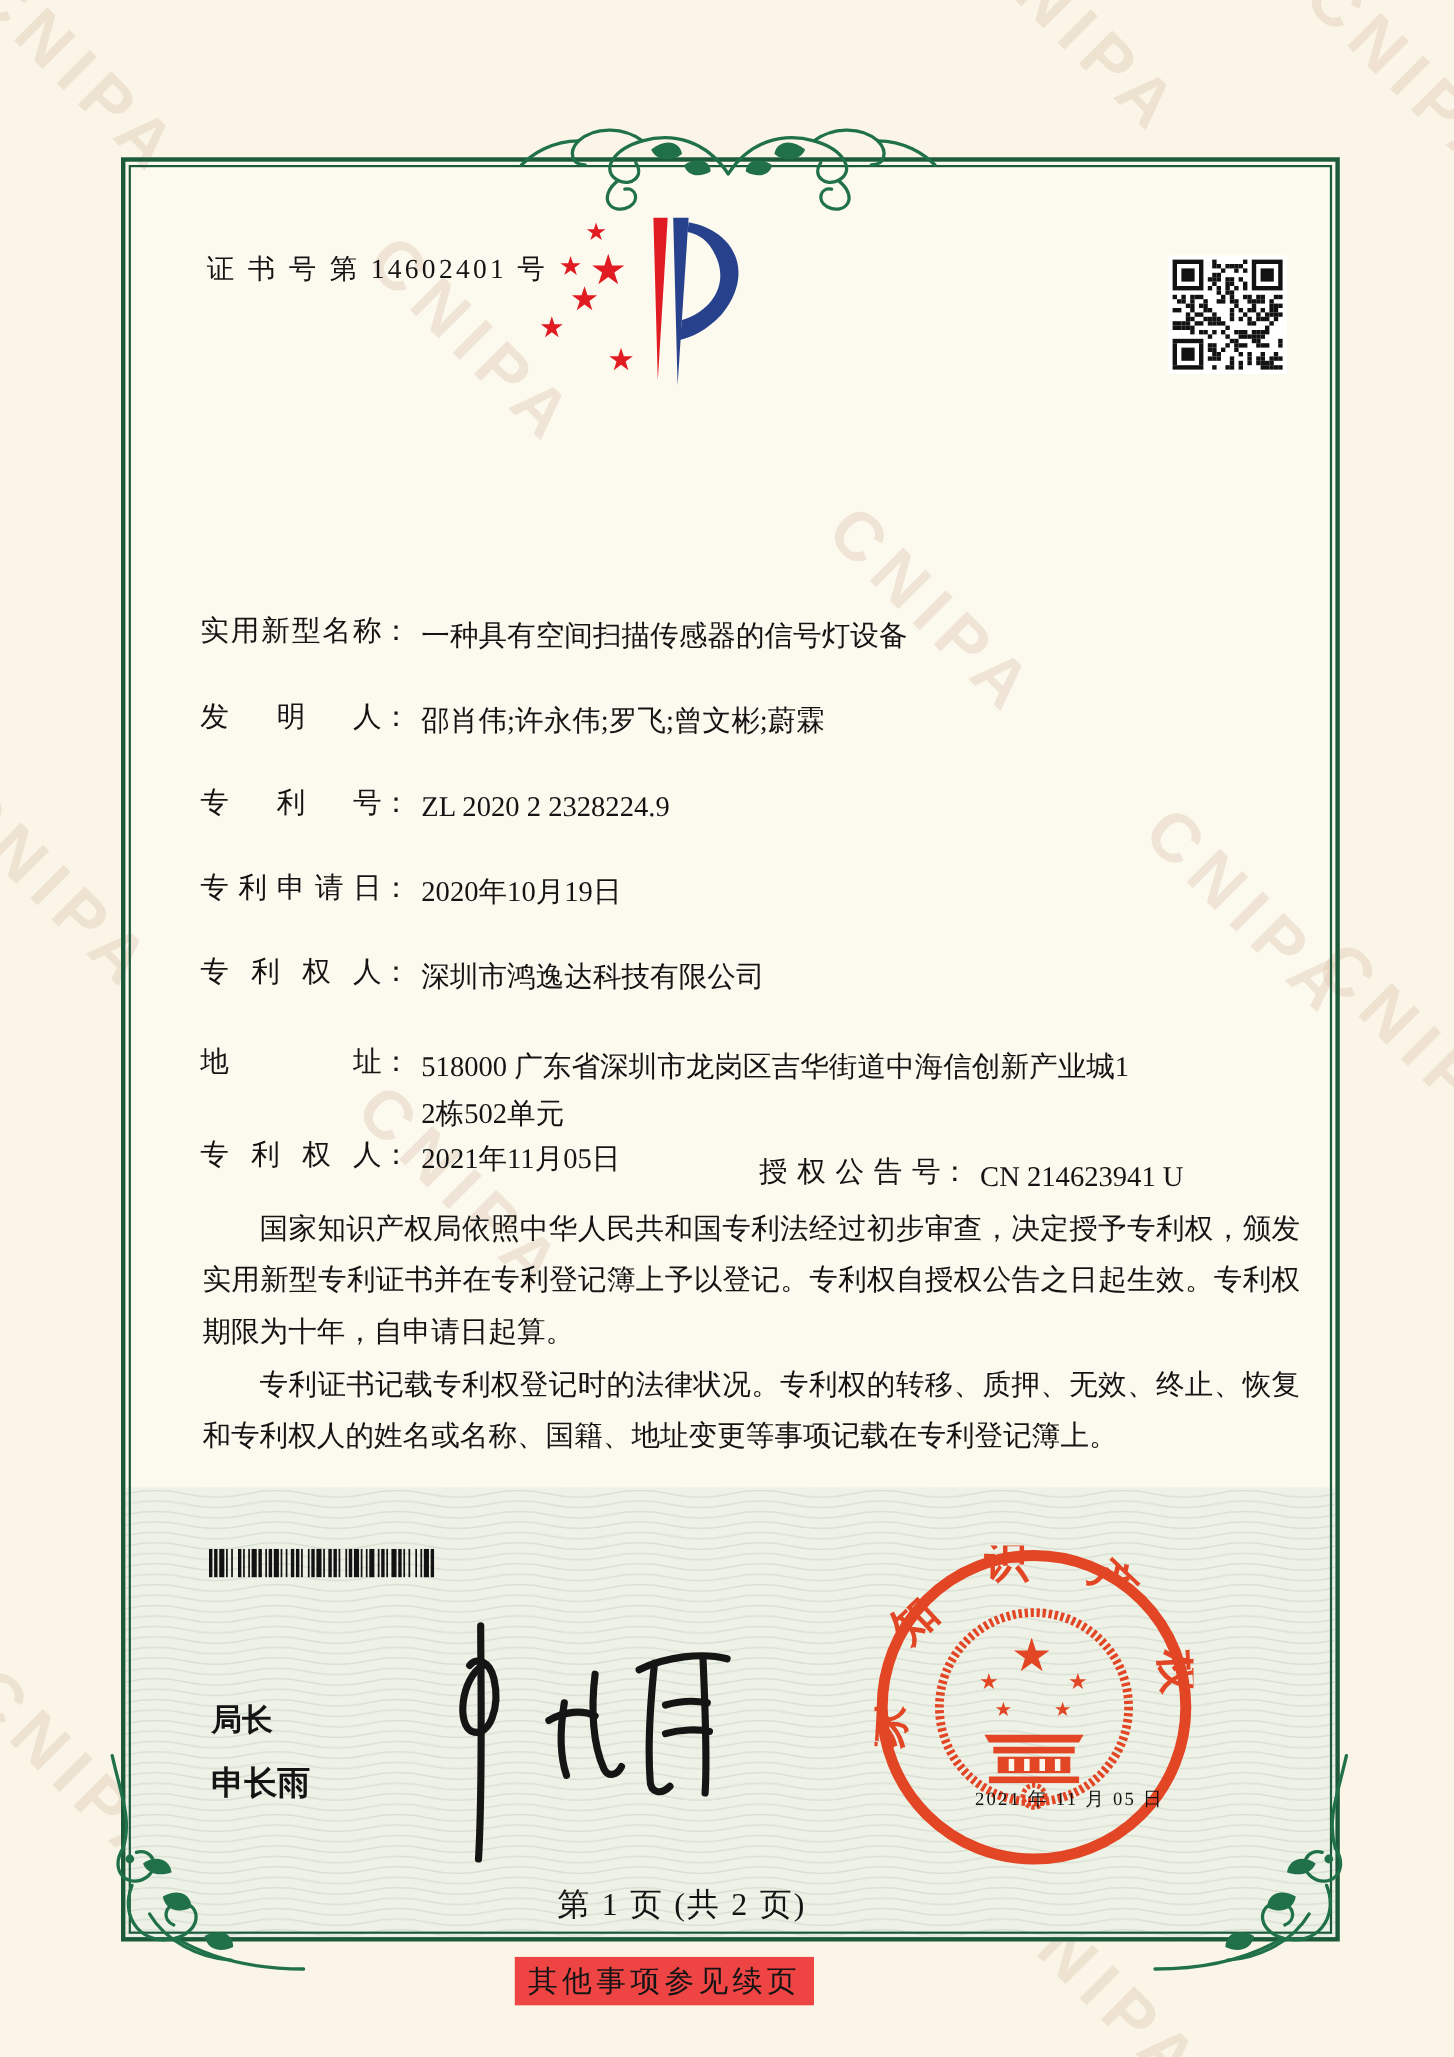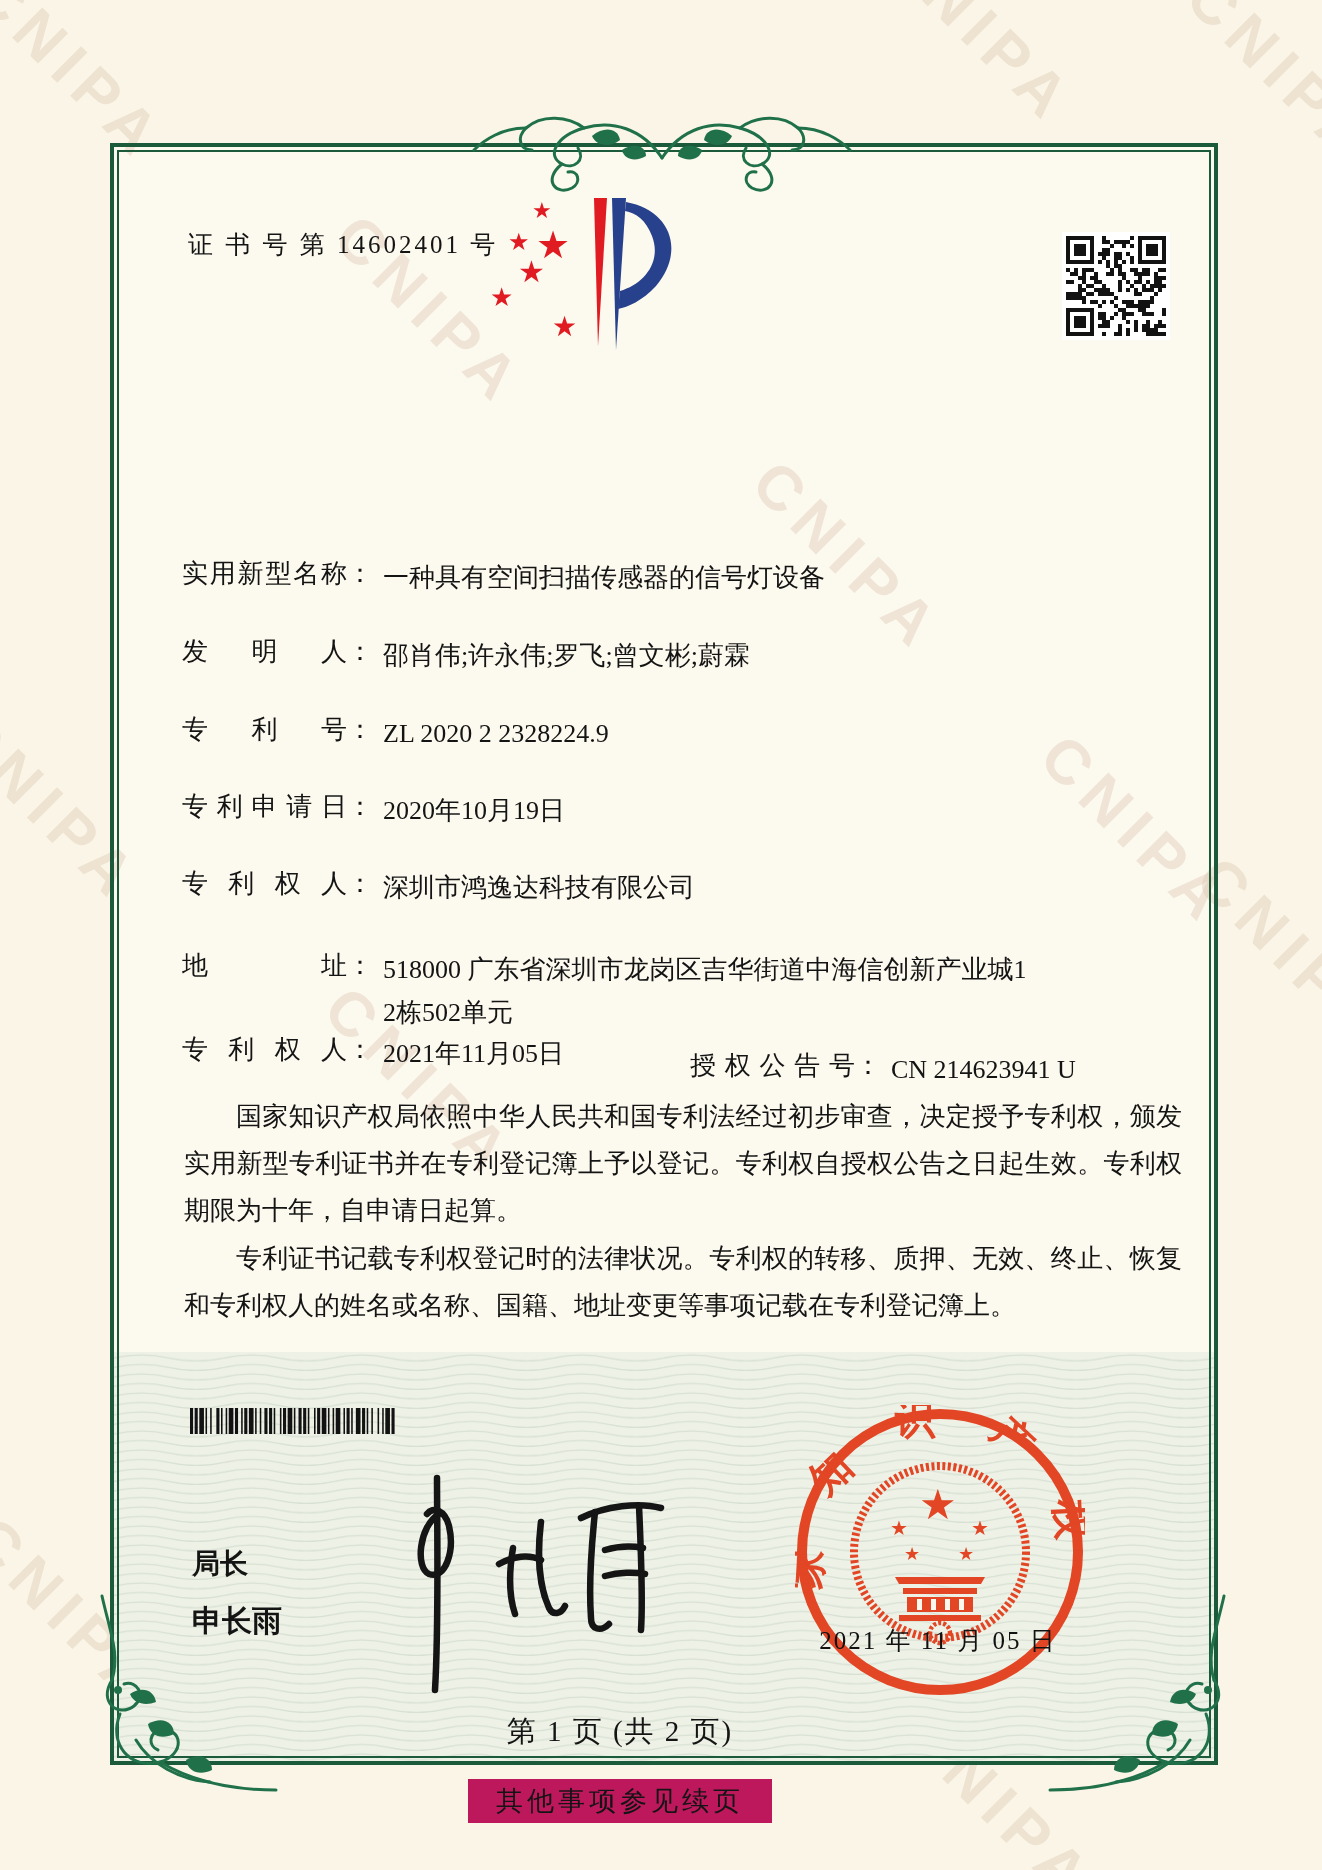--- a/index.html
+++ b/index.html
@@ -41,26 +41,26 @@
   .director-title{position:absolute;left:192px;top:1545px;font-size:28px;z-index:3;
          font-family:"Liberation Sans","DejaVu Sans",sans-serif;font-weight:600;}
   .director-name{position:absolute;left:192px;top:1601px;font-size:30px;z-index:3;
          font-family:Liberation Serif, serif;font-weight:600;}
   .signature{position:absolute;left:395px;top:1462px;z-index:3;}
   .signature path{stroke:#151515;stroke-width:6.5;fill:none;stroke-linecap:round;stroke-linejoin:round;}
   .seal{position:absolute;left:795px;top:1405px;z-index:4;opacity:.93;}
   .seal .ring{stroke:var(--seal_red);fill:none;}
   .seal text{fill:var(--seal_red);}
   .seal .red{fill:var(--seal_red);}
-  .seal-date{position:absolute;left:818px;top:1624px;width:240px;text-align:center;
-             font-size:25px;letter-spacing:2px;z-index:5;color:#111;}
+  .seal-date{position:absolute;left:818px;top:1624px;width:240px;text-align:right;
+             font-size:17px;letter-spacing:2px;z-index:5;color:#111;}
   .page-footer{position:absolute;left:120px;top:1712px;width:1000px;text-align:center;
                font-size:29px;letter-spacing:2px;z-index:3;}
-  .cont-note{position:absolute;left:468px;top:1779px;width:304px;height:44px;
-             background:#be185d;text-align:center;line-height:44px;font-size:27px;
+  .cont-note{position:absolute;left:468px;top:1779px;width:272px;height:44px;
+             background:#ef4444;text-align:center;line-height:44px;font-size:27px;
              letter-spacing:4px;z-index:3;}
   
   .ornament path{stroke:var(--ornament_green);fill:none;stroke-width:3;
                  stroke-linecap:round;stroke-linejoin:round;}
   .ornament .leaf{fill:var(--ornament_green);stroke:none;}
   .top-ornament{position:absolute;left:472px;top:100px;z-index:3;}
   .corner-bl{position:absolute;left:88px;top:1592px;z-index:3;}
   .corner-br{position:absolute;left:1048px;top:1592px;z-index:3;transform:scaleX(-1);}
   .logo{position:absolute;left:490px;top:188px;z-index:3;}
   .qr{position:absolute;left:1062px;top:232px;z-index:3;}

